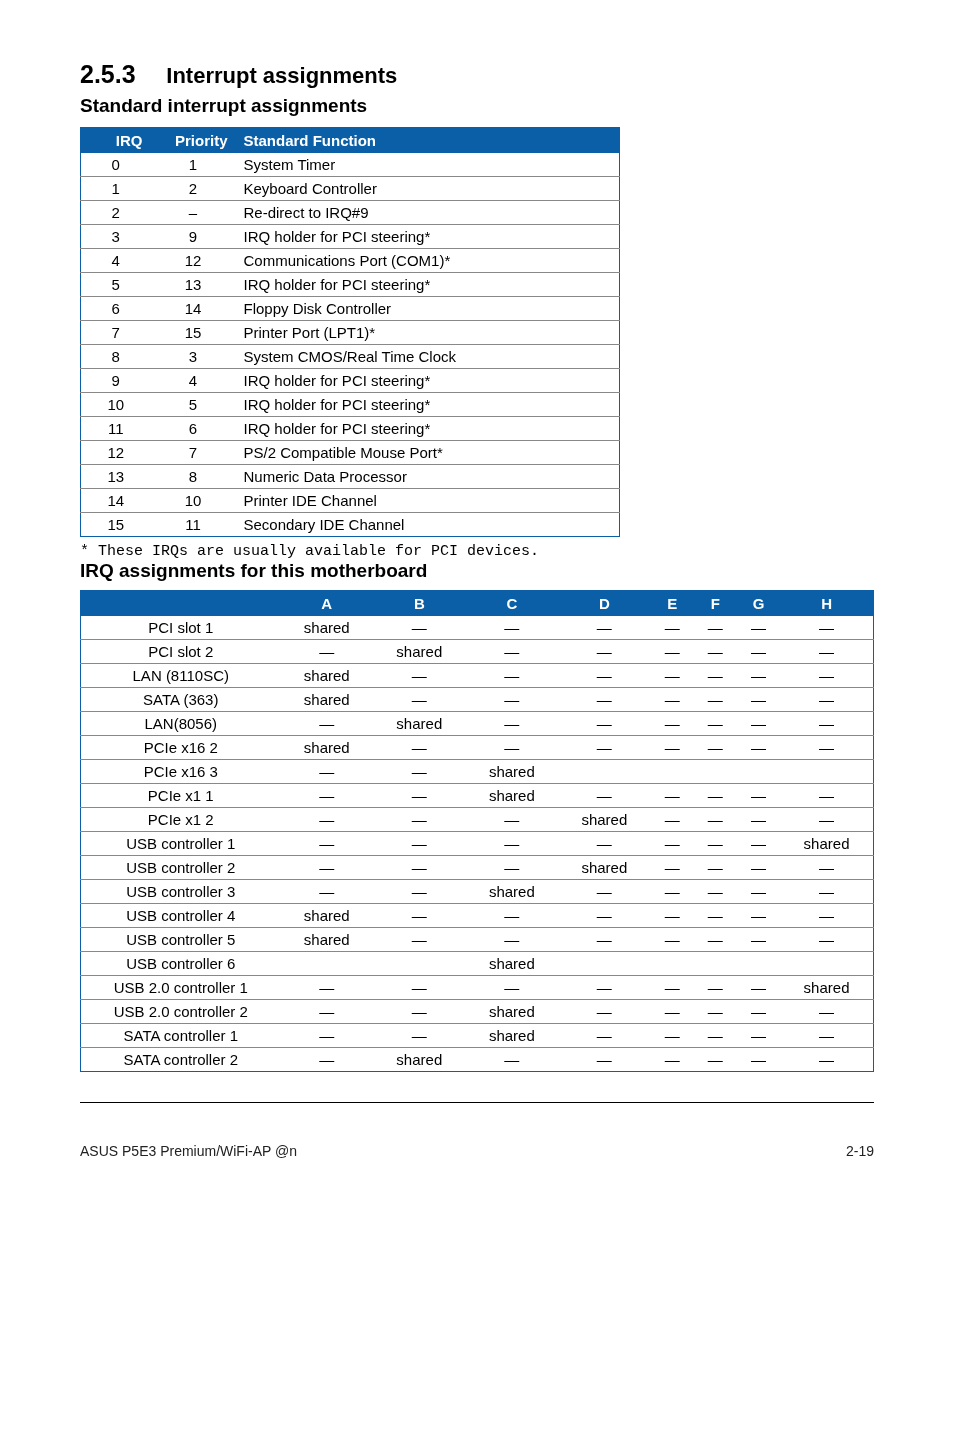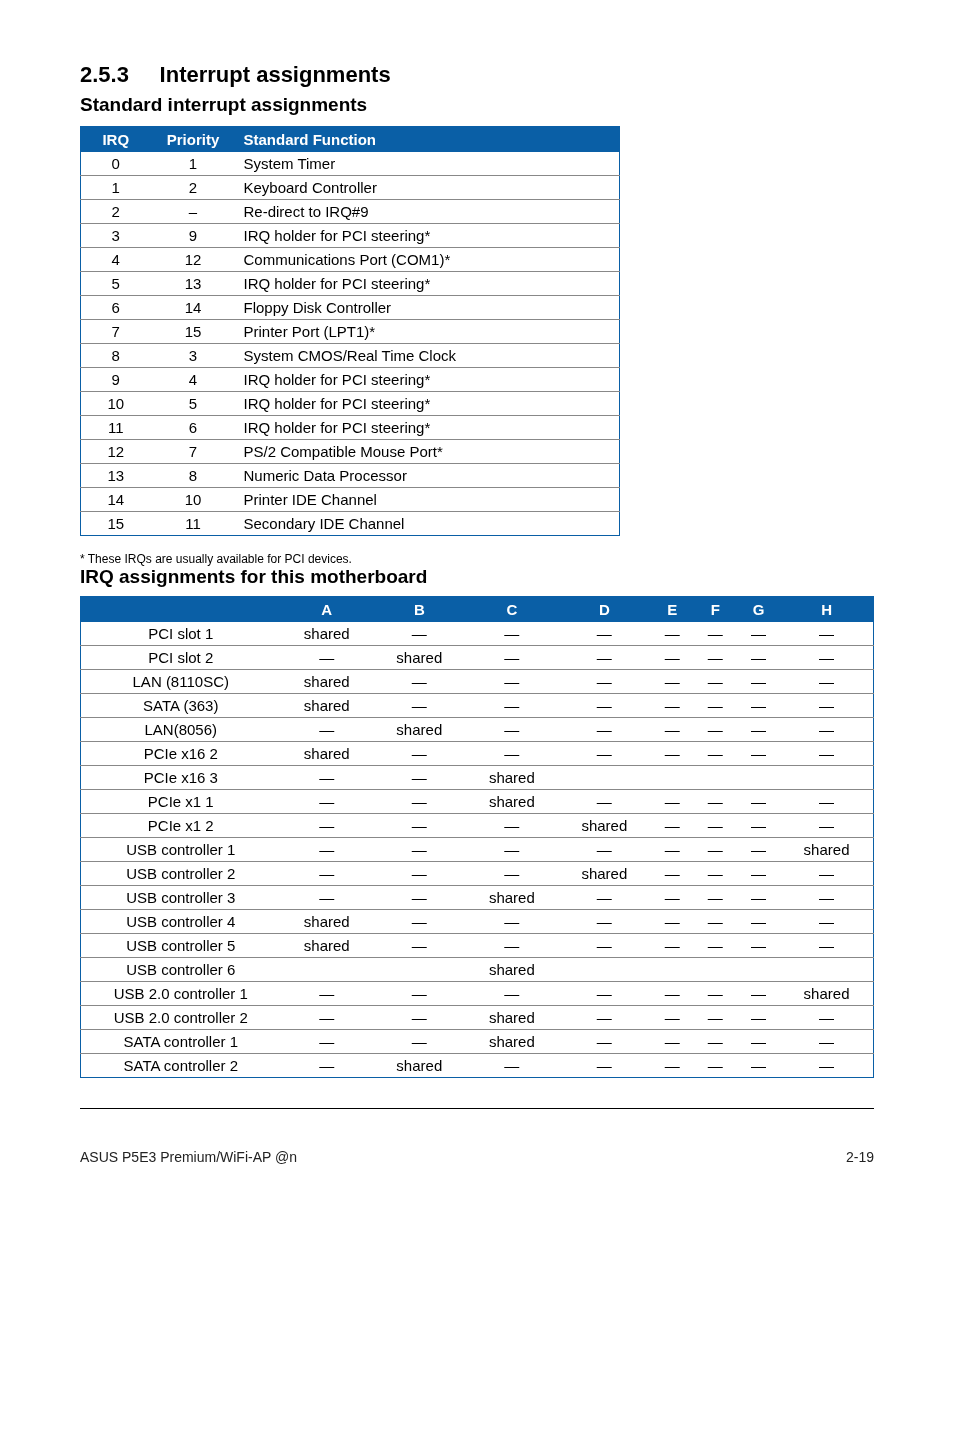--- a/index.html
+++ b/index.html
@@ -7,49 +7,49 @@
     margin: 0;
     padding: 0;
     font-family: Arial, Helvetica, sans-serif;
     background: #fff;
     color: #000;
     width: 954px;
   }
   .page {
     padding: 60px 80px 40px 80px;
   }
-  .sec-num { font-weight: bold; font-size: 22px; margin-right: 24px; }
+  .sec-num { font-weight: bold; font-size: 25px; margin-right: 24px; }
   .sec-title { font-weight: bold; font-size: 22px; }
   .sub-title { font-weight: bold; font-size: 19px; margin-top: 6px; }
   h2.sec { margin: 0 0 4px 0; }
 
   table.t1 {
     border-collapse: collapse;
     margin-top: 10px;
     width: 540px;
     border: 1.5px solid #0a5fa6;
   }
   table.t1 th {
     background: #0a5fa6;
     color: #fff;
     font-weight: bold;
     font-size: 15px;
     padding: 4px 8px;
     text-align: left;
   }
-  table.t1 th.c { text-align: center; }
+  table.t1 th.c { text-align: right; }
   table.t1 td {
     font-size: 15px;
     padding: 3px 8px;
     border-bottom: 1px solid #888;
   }
   table.t1 tr:last-child td { border-bottom: none; }
   table.t1 td.c { text-align: center; }
 
-  .footnote { font-size: 12px; margin-top: 16px; }
+  .footnote { font-size: 15px; margin-top: 6px; font-family: Liberation Mono, monospace; }
 
   table.t2 {
     border-collapse: collapse;
     margin-top: 8px;
     width: 100%;
     border: 1.5px solid #0a5fa6;
   }
   table.t2 th {
     background: #0a5fa6;
     color: #fff;

